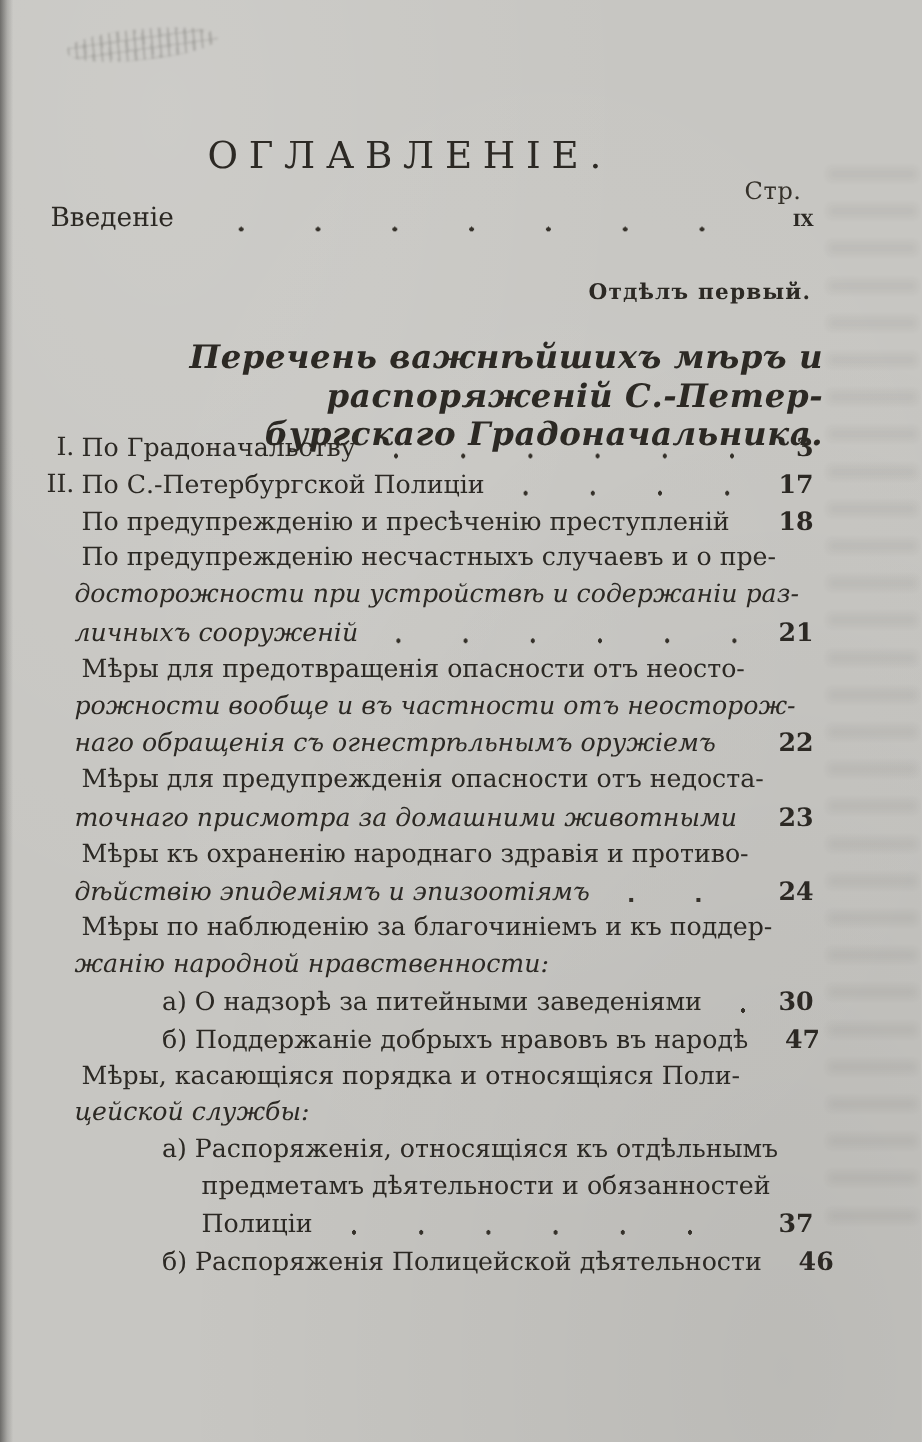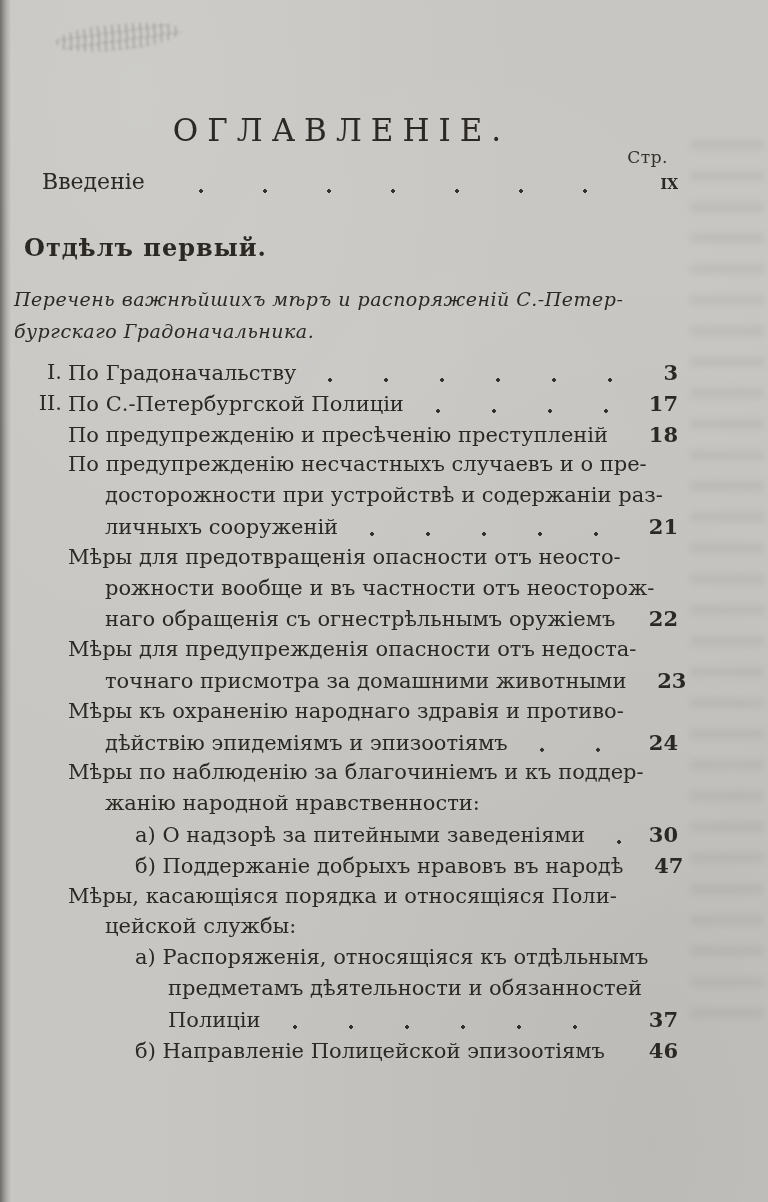--- a/index.html
+++ b/index.html
@@ -39,49 +39,49 @@
     opacity:0.30;
   }
   .page-title{
     position:absolute;top:112px;left:12px;width:650px;
     text-align:center;font-size:31px;font-weight:400;
     letter-spacing:9px;text-indent:9px;color:var(--ink);
     margin:0;
   }
   .page-col-header{
     position:absolute;top:147px;right:100px;
-    font-size:17px;letter-spacing:0.5px;color:var(--ink-soft);
+    font-size:20px;letter-spacing:0.5px;color:var(--ink-soft);
   }
   .intro-row{
     position:absolute;top:169px;left:42px;right:90px;
     display:flex;align-items:baseline;font-size:22px;height:32px;
   }
   .intro-row .leader{margin:0 10px 0 24px;}
   .section-heading{
     position:absolute;top:233px;left:24px;width:652px;
-    text-align:left;font-size:24px;font-weight:700;letter-spacing:1px;margin:0;
+    text-align:right;font-size:18px;font-weight:700;letter-spacing:1px;margin:0;
   }
   .subtitle{
     position:absolute;top:283px;left:14px;width:672px;
-    text-align:left;font-style:italic;font-weight:400;
-    font-size:19px;line-height:32px;letter-spacing:0.5px;
+    text-align:right;font-style:italic;font-weight:700;
+    font-size:27px;line-height:32px;letter-spacing:0.5px;
   }
   .toc{
     position:absolute;top:360px;left:24px;right:90px;
   }
   .row{
     position:relative;display:flex;align-items:baseline;
     height:30.8px;font-size:21px;white-space:nowrap;
   }
   .row .num{
     position:absolute;left:0;width:38px;text-align:right;
   }
   .row .text{display:inline-block;}
   .ind-item .text{margin-left:44px;}
-  .ind-wrap .text{margin-left:81px;}
+  .ind-wrap .text{margin-left:38px;font-style:italic;}
   .ind-sub  .text{margin-left:111px;}
   .ind-subwrap .text{margin-left:144px;}
   .leader{
     flex:1 1 auto;align-self:stretch;margin:0 8px 0 6px;
     background-image:radial-gradient(circle 1.9px at 28px 20px, var(--ink-soft) 97%, transparent);
     background-size:56px 30.8px;
     background-repeat:repeat-x;
   }
   .intro-row .leader{
     background-image:radial-gradient(circle 2px at 32px 22px, var(--ink-soft) 97%, transparent);
@@ -200,17 +200,17 @@
     </div>
     <div class="row ind-subwrap">
       <span class="text">предметамъ дѣятельности и обязанностей</span>
     </div>
     <div class="row ind-subwrap">
       <span class="text">Полиціи</span>
       <span class="leader"></span>
       <span class="pg">37</span>
     </div>
     <div class="row ind-sub">
-      <span class="text">б) Направленіе Полицейской эпизоотіямъ</span>
+      <span class="text">б) Распоряженія Полицейской дѣятельности</span>
       <span class="leader"></span>
       <span class="pg">46</span>
     </div>
   </div>
 
 </body></html>

